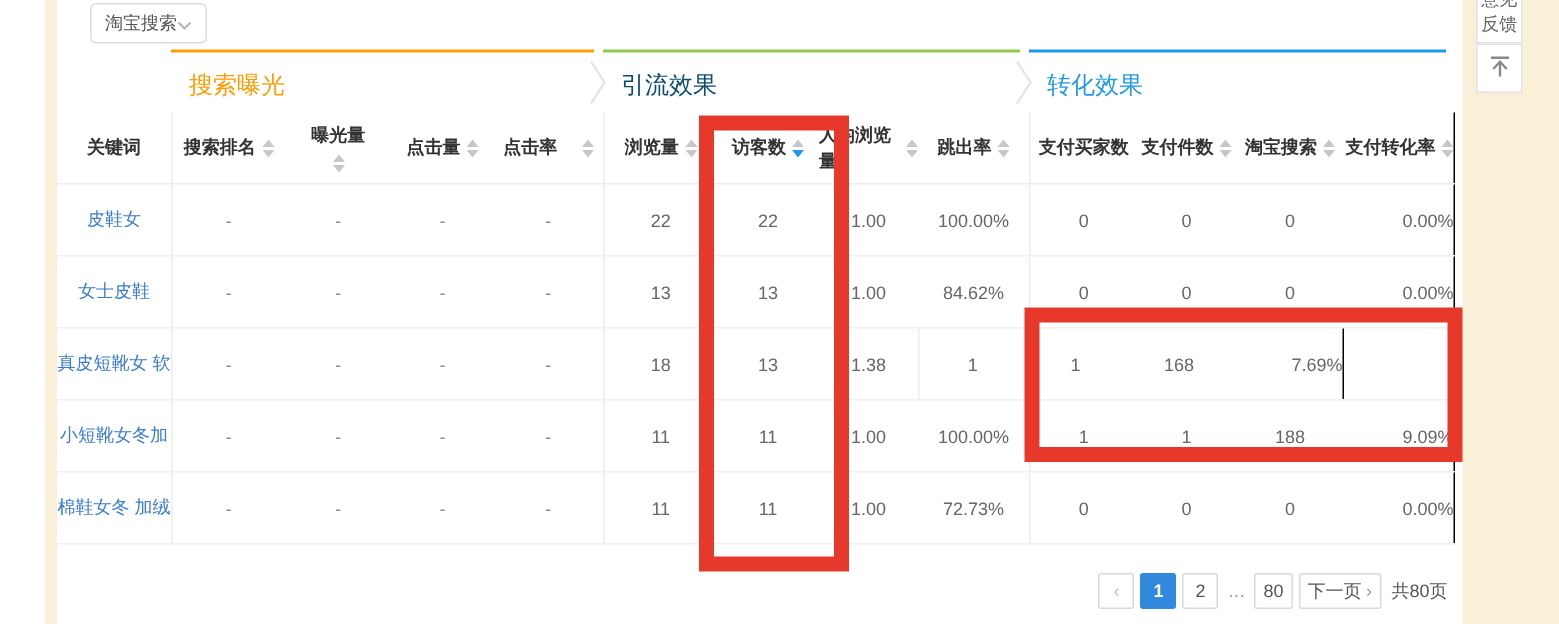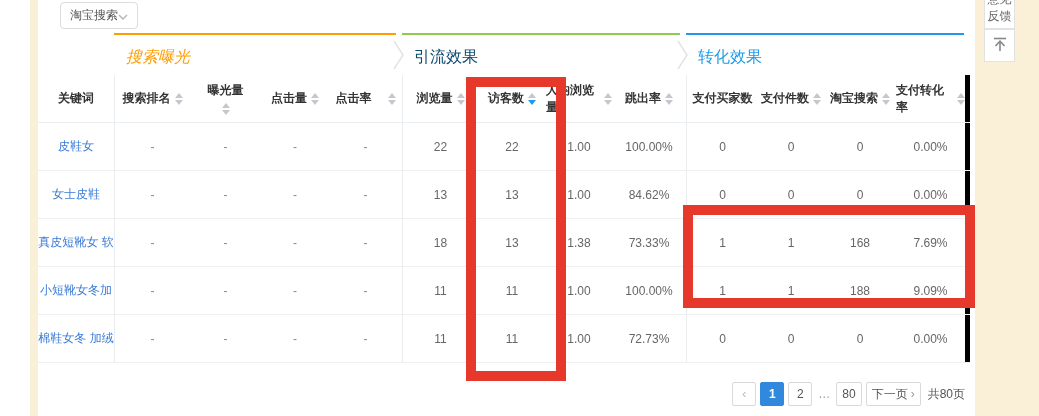--- a/index.html
+++ b/index.html
@@ -22,21 +22,21 @@
   .group-row{display:flex;height:42px;box-sizing:border-box;position:relative;}
   .group{box-sizing:border-box;padding:12px 0 0 12px;font-size:16px;border-top:2px solid transparent;}
   .gsep{position:absolute;top:7px;}
   .header-row{display:flex;height:47px;border-bottom:1px solid #ebeef0;}
   .h-cell{display:flex;justify-content:center;align-items:center;gap:4px;font-weight:bold;
           font-size:12px;color:#333;box-sizing:border-box;height:100%;}
   .row{display:flex;height:47px;border-bottom:1px solid #eef0f2;font-size:12px;color:#666;}
   .cell{display:flex;justify-content:center;align-items:center;box-sizing:border-box;height:100%;
         white-space:nowrap;}
   .vline{border-left:1px solid #ebeef0;}
-  .rline{border-right:5px solid #000000;}
+  .rline{border-right:1px solid #000000;justify-content:flex-end;}
   .kw{color:#3a7bd5;cursor:pointer;}
   .dash{color:#8a8a8a;}
   .sort{display:flex;flex-direction:column;gap:2px;}
   .car-up{width:0;height:0;border-left:4px solid transparent;border-right:4px solid transparent;
           border-bottom:5px solid #c4c8cc;}
   .car-dn{width:0;height:0;border-left:4px solid transparent;border-right:4px solid transparent;
           border-top:5px solid #c4c8cc;}
   .car-dn.active{border-top-color:#1f9ae8;}
   
   .pager{position:absolute;top:382px;left:0;width:965px;display:flex;justify-content:flex-end;
@@ -80,21 +80,21 @@
     <span>
       <svg width="10" height="6" viewBox="0 0 10 6">
           <polyline points="1,1 5,5 9,1" fill="none" stroke="#b5b5b5" stroke-width="1.4"></polyline>
         </svg>
     </span>
   </div>
 
   <div class="table">
     <div class="group-row" id="group-row">
         <div style="width: 76px;"></div>
-        <div class="group" style="width: 282px; margin-right: 6px; border-top-color: rgb(255, 156, 0); color: rgb(255, 156, 0); font-style: italic;"><span>搜索曝光</span></div>
+        <div class="group" style="width: 282px; margin-right: 6px; border-top-color: rgb(255, 156, 0); color: rgb(255, 156, 0);"><span>搜索曝光</span></div>
         <div class="group" style="width: 278px; margin-right: 6px; border-top-color: rgb(143, 201, 77); color: #0c4a6e;"><span>引流效果</span></div>
         <span class="gsep" style="left: 355px;"><svg width="12" height="30" viewBox="0 0 12 30">
             <polyline points="1,1 10,15 1,29" fill="none" stroke="#e3e3e3" stroke-width="1.5"></polyline>
           </svg></span>
         <div class="group" style="width: 278px; margin-right: 6px; border-top-color: rgb(31, 154, 232); color: rgb(31, 154, 232);"><span>转化效果</span></div>
         <span class="gsep" style="left: 639px;"><svg width="12" height="30" viewBox="0 0 12 30">
             <polyline points="1,1 10,15 1,29" fill="none" stroke="#e3e3e3" stroke-width="1.5"></polyline>
           </svg></span>
       </div>
     <div class="header-row" id="header-row">
@@ -215,21 +215,20 @@
         </div>
         <div class="row">
           <div class="cell kw" style="width: 76px;">真皮短靴女 软</div>
           <div class="cell vline dash" style="width: 76px;">-</div>
           <div class="cell dash" style="width: 71px;">-</div>
           <div class="cell dash" style="width: 68px;">-</div>
           <div class="cell dash" style="width: 73px;">-</div>
           <div class="cell vline" style="width: 76px;">18</div>
           <div class="cell" style="width: 68px;">13</div>
           <div class="cell" style="width: 66px;">1.38</div>
-          <div class="cell" style="width: 74px;">73.33%</div>
           <div class="cell vline" style="width: 72px;">1</div>
           <div class="cell" style="width: 66px;">1</div>
           <div class="cell" style="width: 72px;">168</div>
           <div class="cell rline" style="width: 74px;">7.69%</div>
         </div>
         <div class="row">
           <div class="cell kw" style="width: 76px;">小短靴女冬加</div>
           <div class="cell vline dash" style="width: 76px;">-</div>
           <div class="cell dash" style="width: 71px;">-</div>
           <div class="cell dash" style="width: 68px;">-</div>

